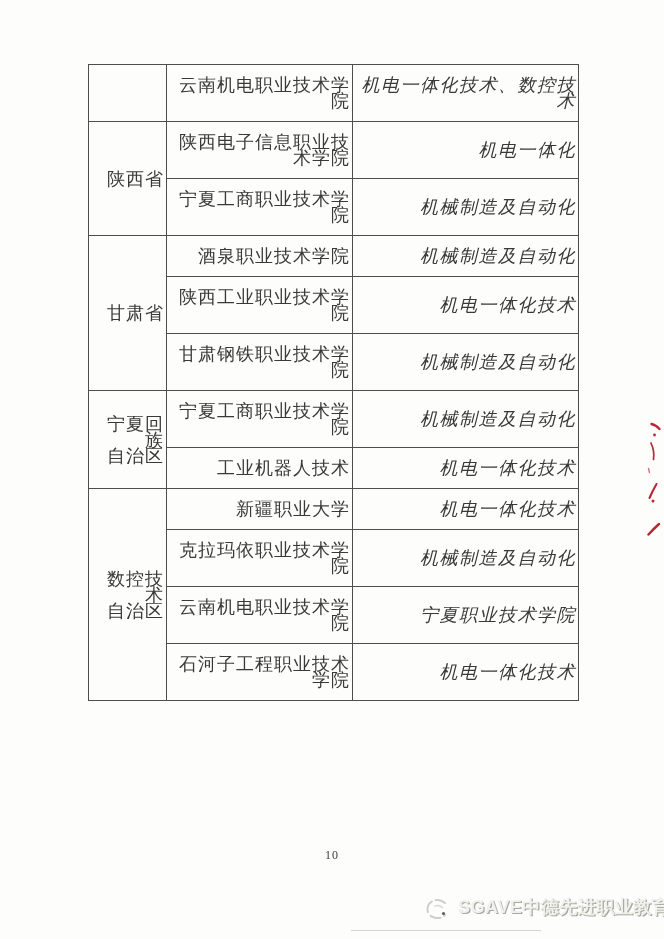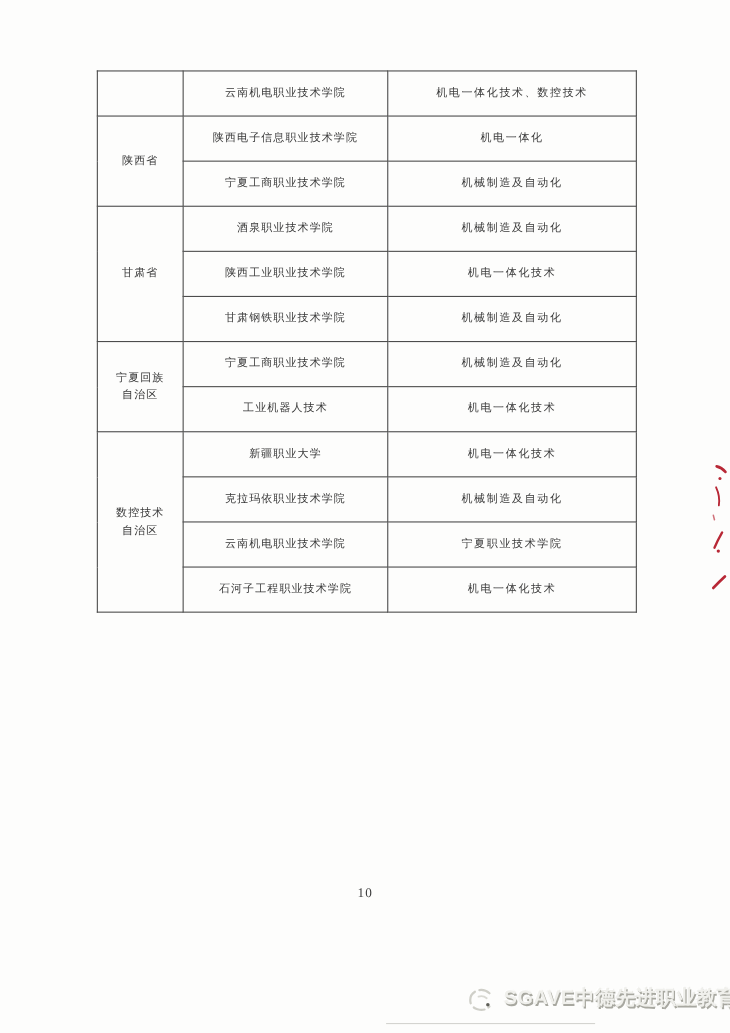--- a/index.html
+++ b/index.html
@@ -19,38 +19,38 @@
     position: absolute;
     left: 88px;
     top: 64px;
     width: 490px;
     border-collapse: collapse;
     table-layout: fixed;
   }
   table.roster td {
     border: 1px solid #4d4d4d;
     padding: 12px 2px;
-    text-align: center;
+    text-align: right;
     vertical-align: middle;
-    font-size: 10px;
+    font-size: 18px;
     line-height: 16px;
     color: #393939;
     letter-spacing: 1px;
     white-space: pre-line;
     height: 17.7px;
   }
   table.roster tr { height: 18.7px; }
-  table.roster td.major { letter-spacing: 1.5px; }
+  table.roster td.major { letter-spacing: 1.5px; font-style: italic; }
 
   
   .page-number {
     position: absolute;
     left: 0;
     right: 0;
-    top: 804px;
+    top: 848px;
     text-align: center;
     font-size: 12px;
     color: #3c3c3c;
     letter-spacing: 1px;
   }
 
   
   .red-marks {
     position: absolute;
     left: 644px;

